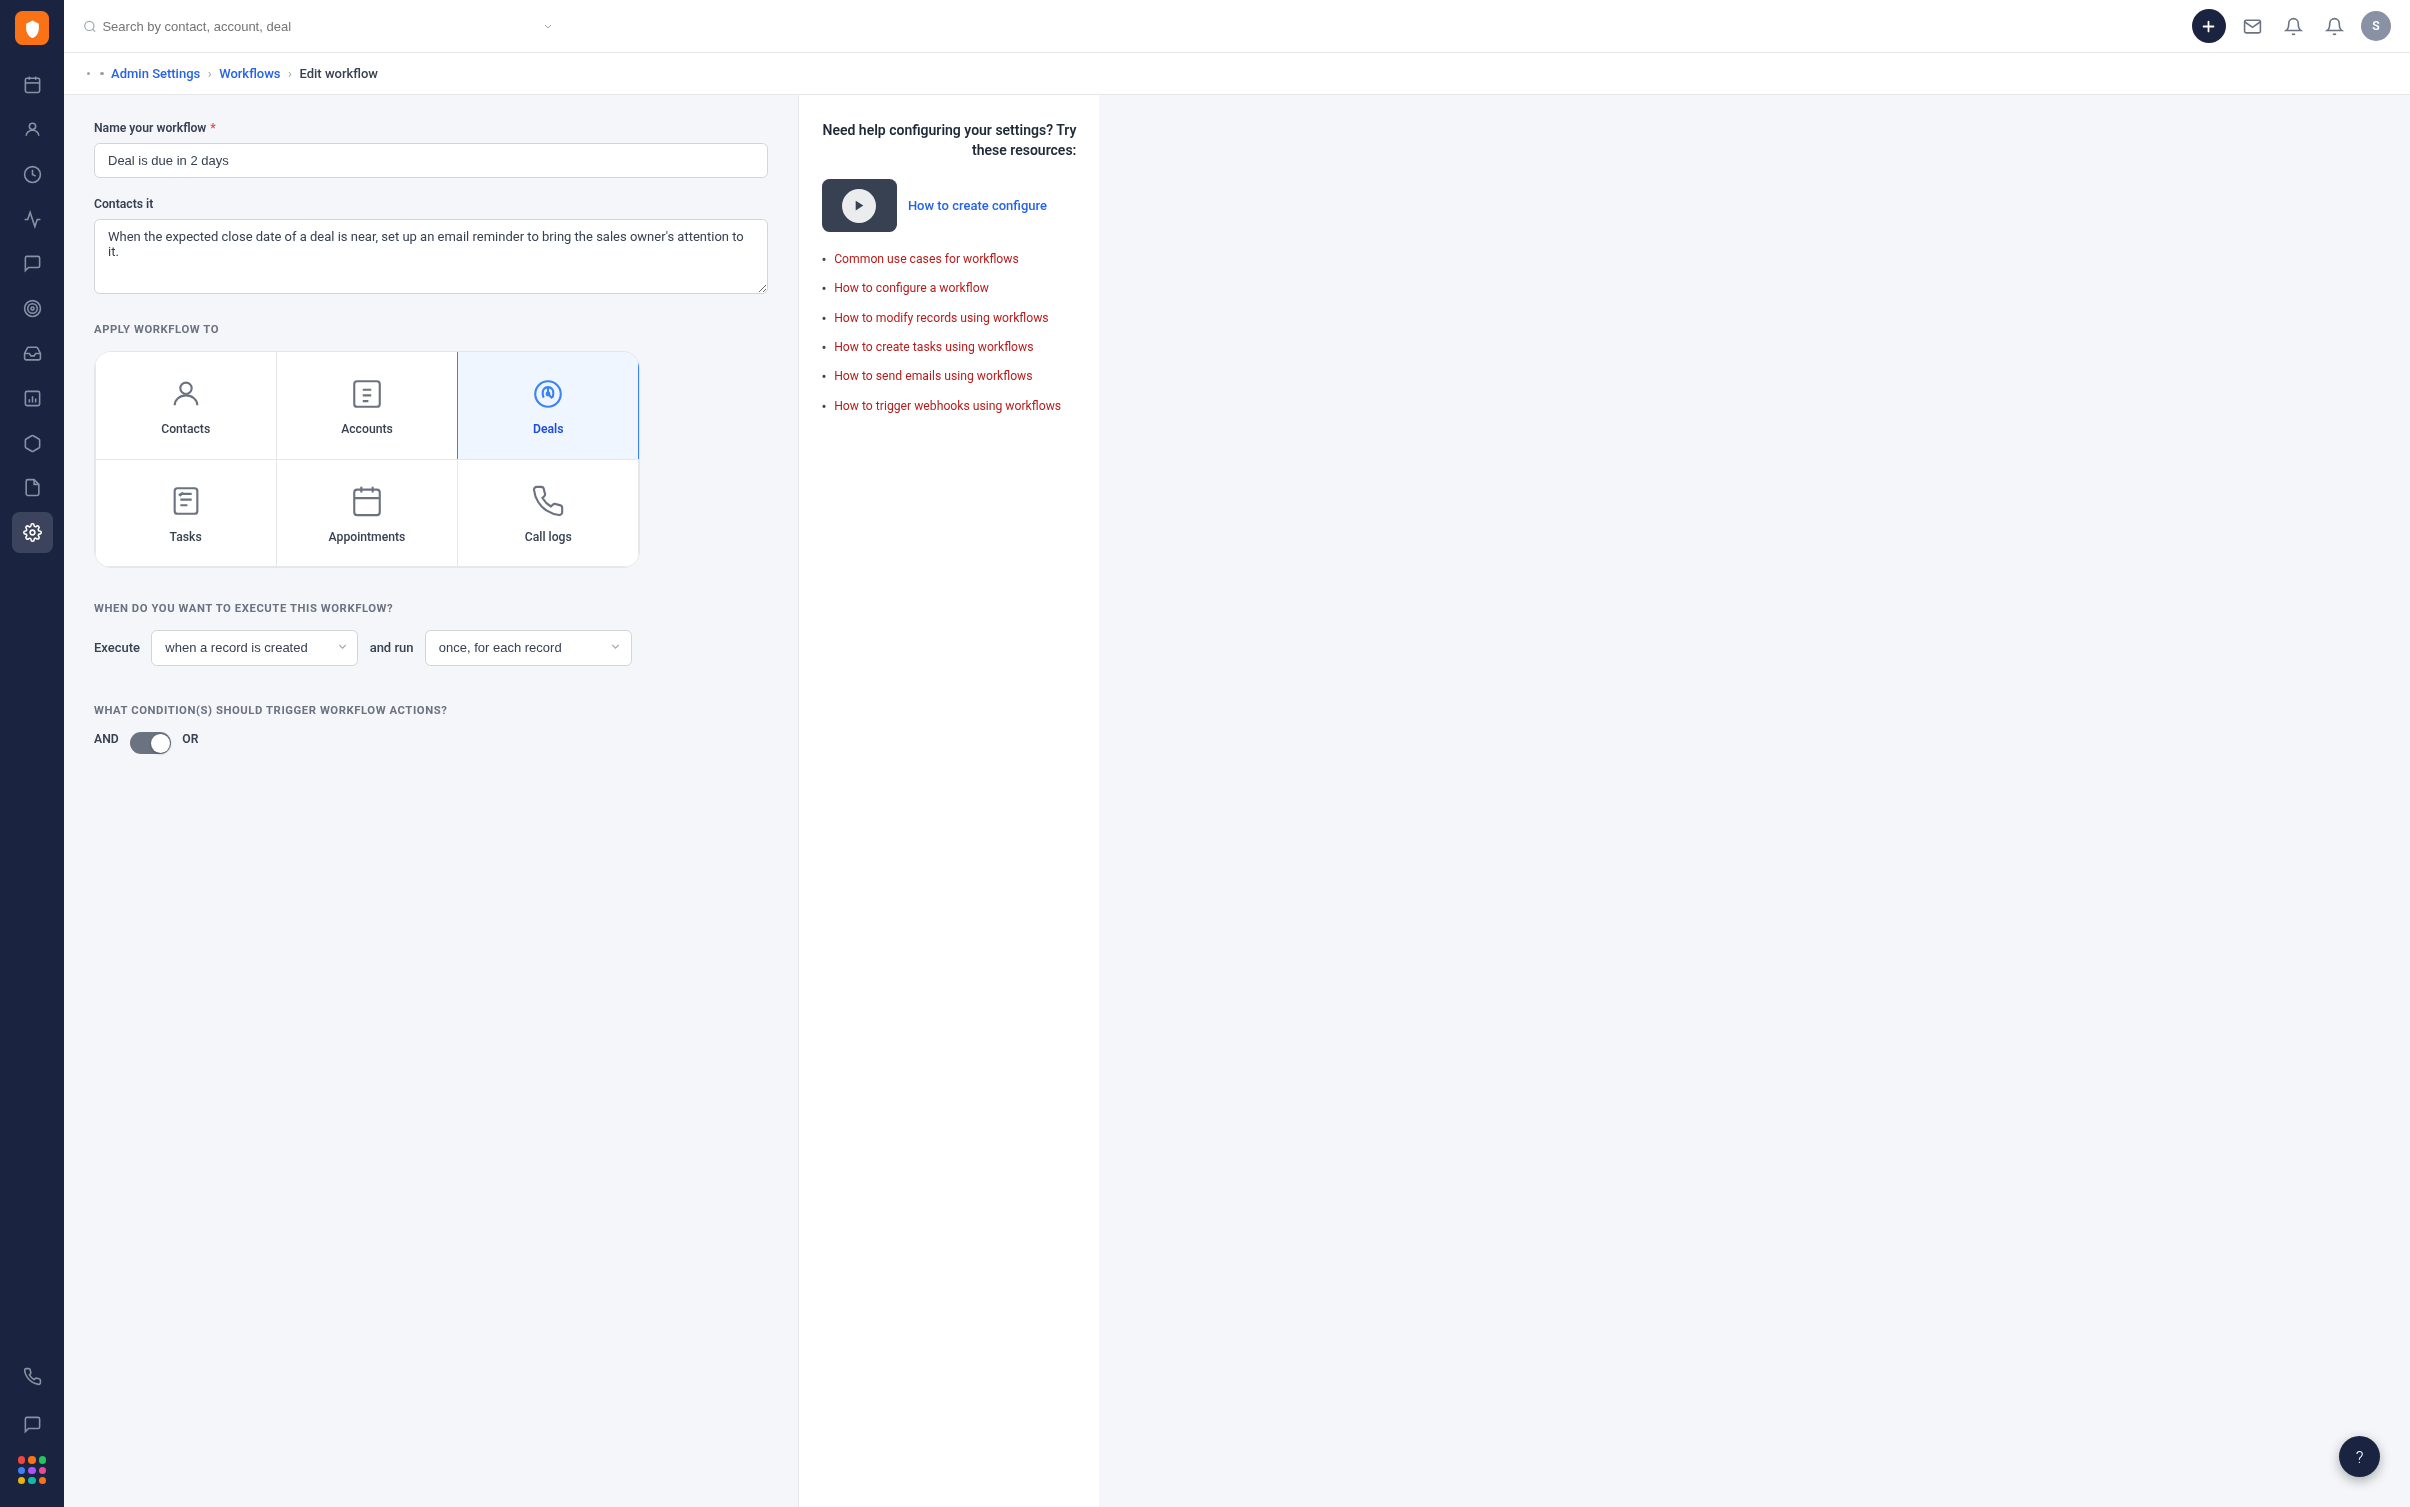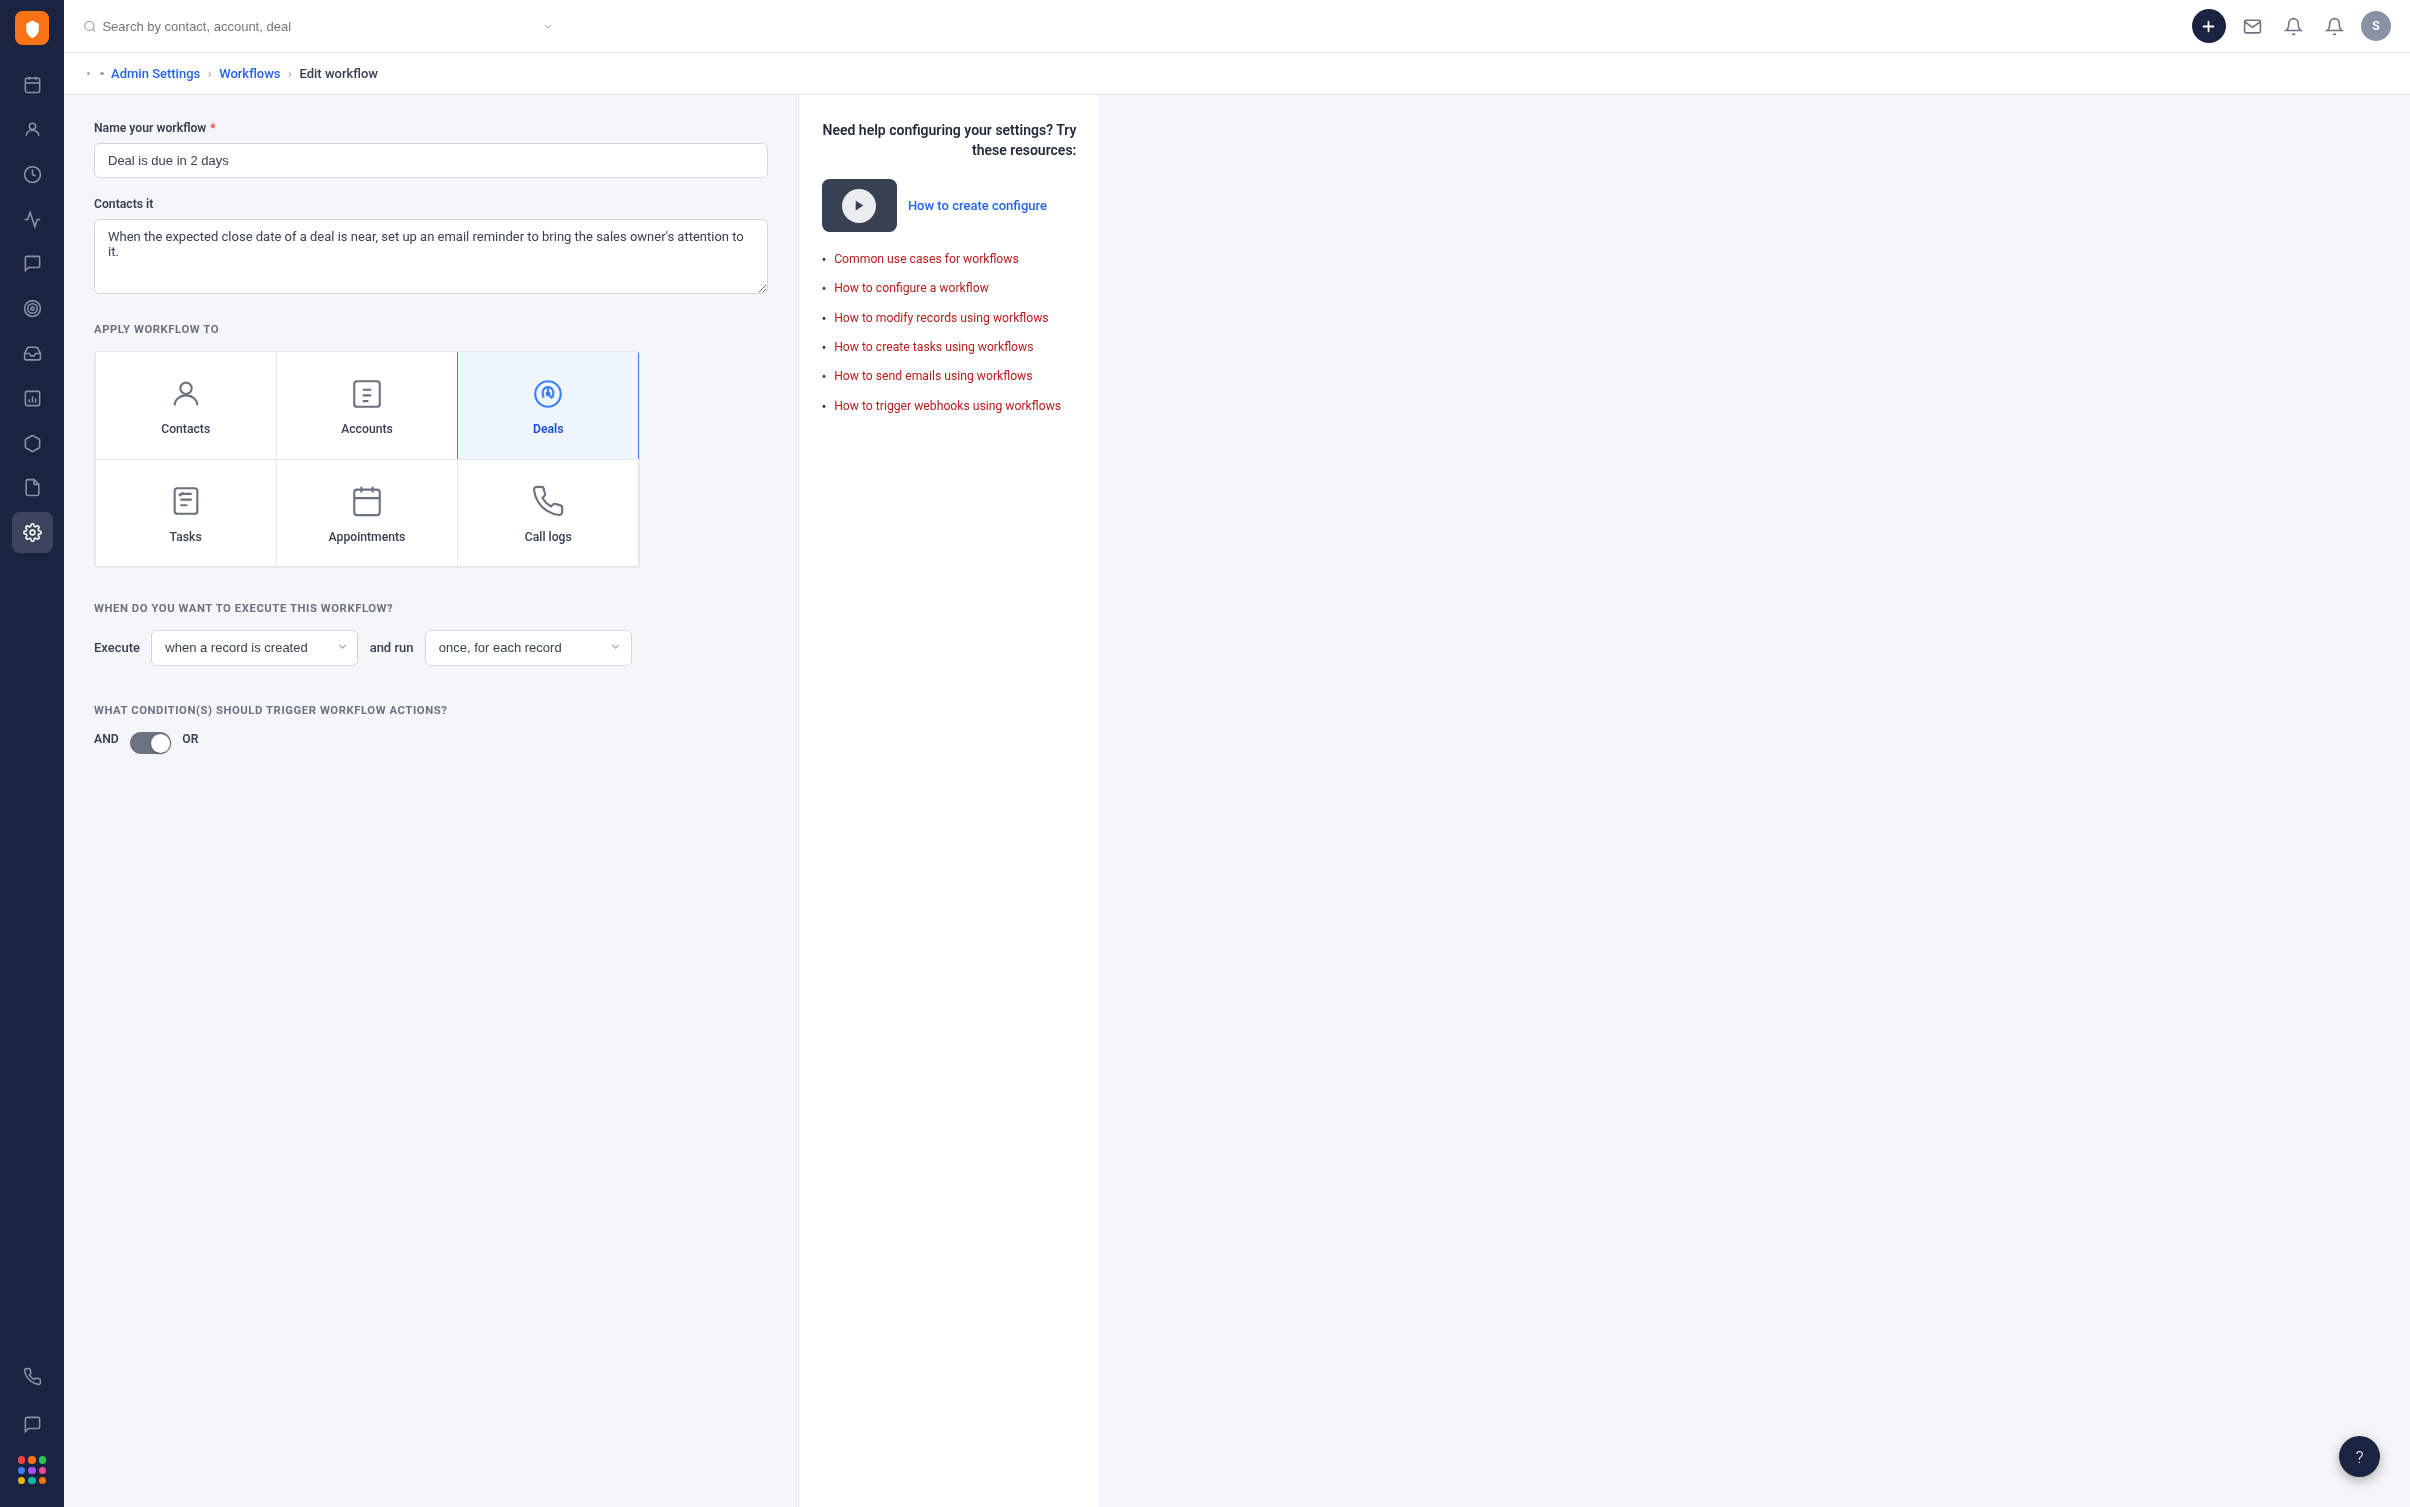--- a/index.html
+++ b/index.html
@@ -116,21 +116,21 @@
       outline: none;
       background: white;
       resize: vertical;
       min-height: 75px;
       font-family: inherit;
     }
 
     .section-title { font-size: 11.3px; font-weight: 700; color: #6b7280; letter-spacing: 0.05em; margin-bottom: 15px; margin-top: 26px; text-transform: uppercase; }
 
     
-    .workflow-grid { display: grid; grid-template-columns: repeat(3, 1fr); gap: 0; border: 0.9px solid #e5e7eb; border-radius: 3px; overflow: hidden; max-width: 546px; }
+    .workflow-grid { display: grid; grid-template-columns: repeat(3, 1fr); gap: 0; border: 0.9px solid #e5e7eb; border-radius: 17px; overflow: hidden; max-width: 546px; }
     .workflow-card {
       padding: 22.6px 15px;
       display: flex; flex-direction: column; align-items: center; justify-content: center;
       gap: 9.4px;
       cursor: pointer;
       background: white;
       border: 0.9px solid #e5e7eb;
       margin: -0.5px;
       transition: background 0.15s;
     }

